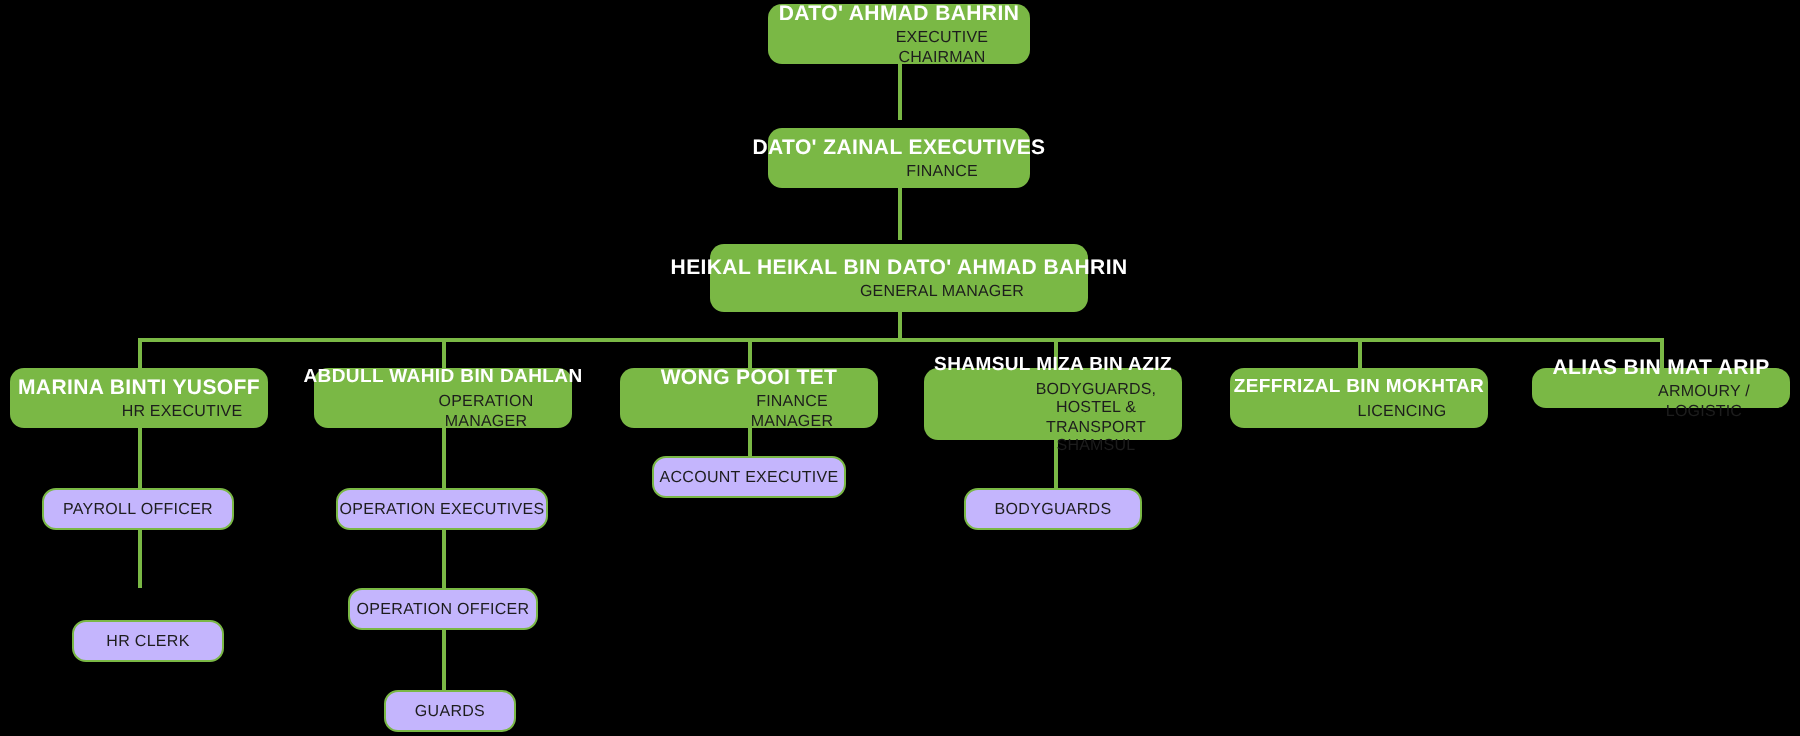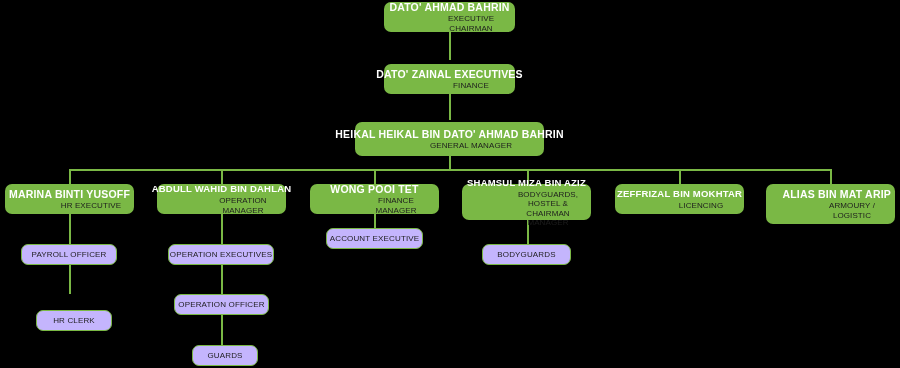--- a/index.html
+++ b/index.html
@@ -132,29 +132,29 @@
   </div>
 
   <div class="node" style="left:310px; top:184px; width:129px; height:30px;">
     <span class="name">WONG POOI TET</span>
     <span class="role">FINANCE MANAGER</span>
   </div>
 
   <div class="node small" style="left:462px; top:184px; width:129px; height:36px;">
     <span class="name">SHAMSUL MIZA BIN AZIZ</span>
     <span class="role">BODYGUARDS, HOSTEL &amp;</span>
-    <span class="role" style="margin-top:0;">CHAIRMAN MANAGER</span>
+    <span class="role" style="margin-top:0;">TRANSPORT SHAMSUL</span>
   </div>
 
   <div class="node small" style="left:615px; top:184px; width:129px; height:30px;">
     <span class="name">ZEFFRIZAL BIN MOKHTAR</span>
     <span class="role">LICENCING</span>
   </div>
 
-  <div class="node" style="left:766px; top:184px; width:129px; height:40px;align-items:flex-end;">
+  <div class="node" style="left:766px; top:184px; width:129px; height:20px;">
     <span class="name">ALIAS BIN MAT ARIP</span>
     <span class="role">ARMOURY / LOGISTIC</span>
   </div>
 
   <div class="subnode" style="left:21px; top:244px; width:96px; height:21px;">
     <span class="label">PAYROLL OFFICER</span>
   </div>
 
   <div class="subnode" style="left:168px; top:244px; width:106px; height:21px;">
     <span class="label">OPERATION EXECUTIVES</span>

